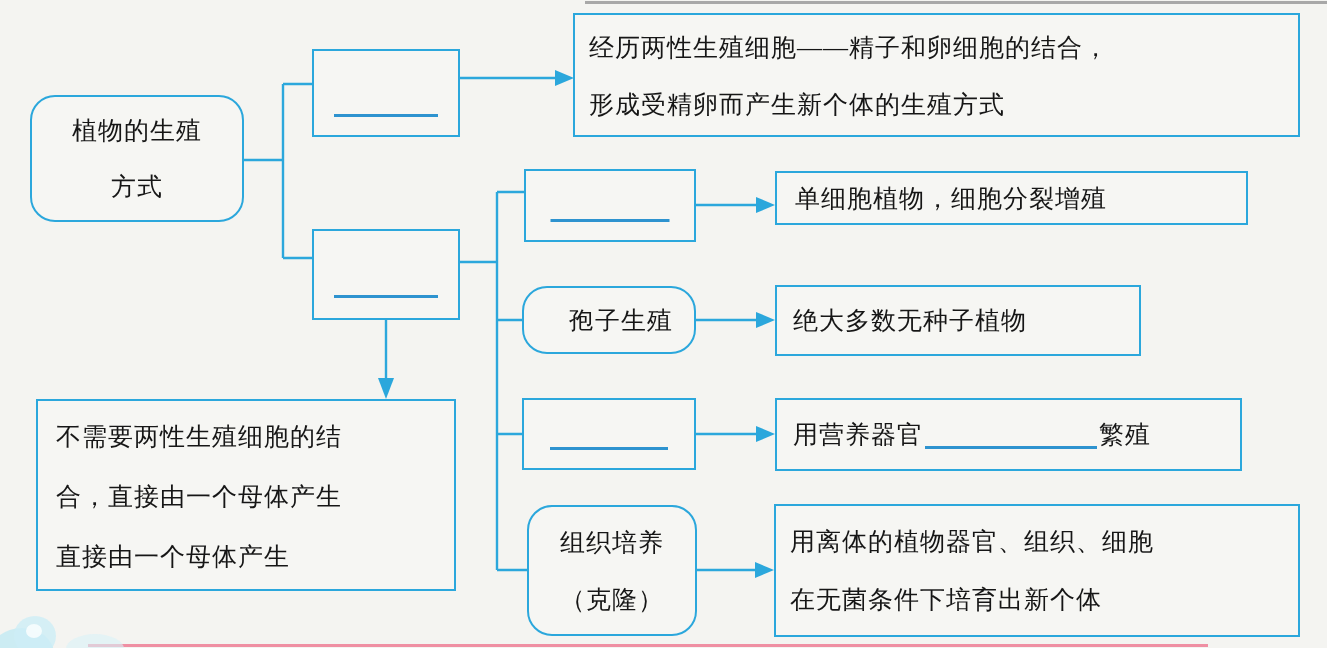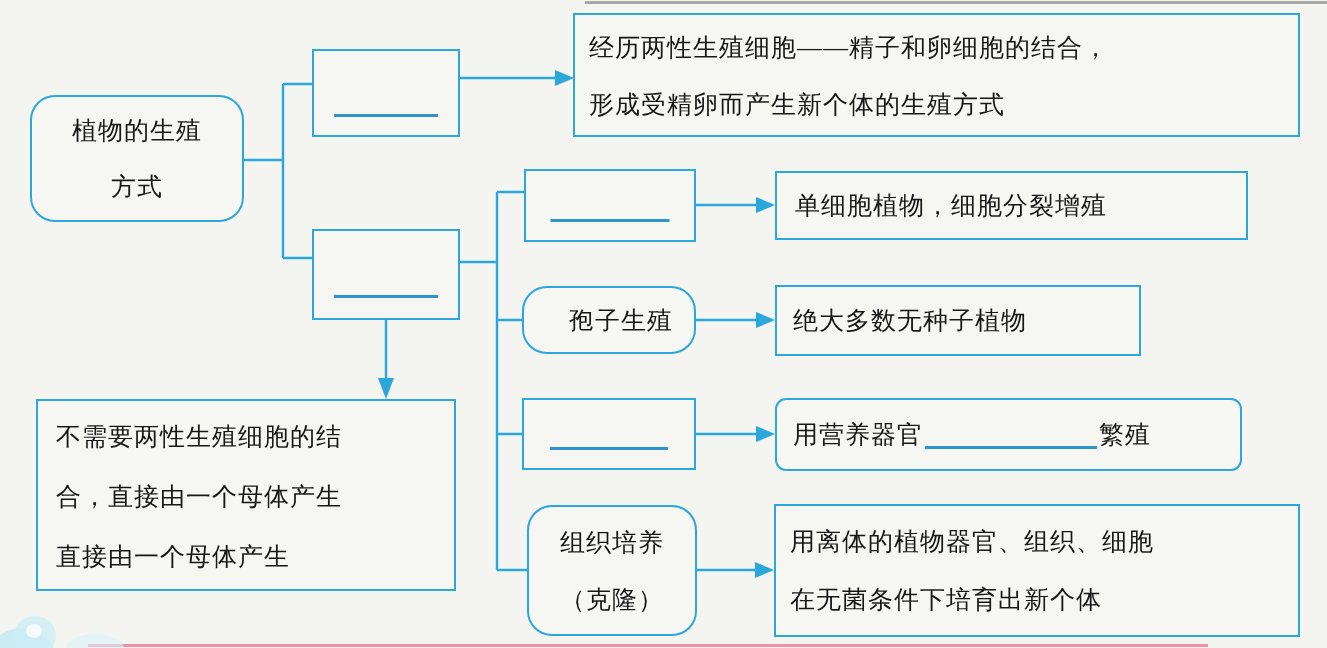--- a/index.html
+++ b/index.html
@@ -87,35 +87,35 @@
 
   <div class="box" style="left:36px;top:399px;width:420px;height:192px;padding:6px 18px 0;line-height:60px;">
     <div class="line">不需要两性生殖细胞的结</div>
     <div class="line">合，直接由一个母体产生</div>
     <div class="line">直接由一个母体产生</div>
   </div>
 
   <div class="box" style="left:524px;top:169px;width:172px;height:73px;">
     <span class="blank-line" style="bottom:18px;width:119px;"></span>
   </div>
-  <div class="box flex-row" style="left:775px;top:171px;width:473px;height:69px;padding-left:18px;">
+  <div class="box flex-row" style="left:775px;top:171px;width:473px;height:54px;padding-left:18px;">
     <span class="line">单细胞植物，细胞分裂增殖</span>
   </div>
 
   <div class="box center-lines" style="left:522px;top:286px;width:174px;height:68px;padding-left:24px;">
     <span class="line">孢子生殖</span>
   </div>
   <div class="box flex-row" style="left:775px;top:285px;width:366px;height:71px;padding-left:16px;text-align:right;">
     <span class="line">绝大多数无种子植物</span>
   </div>
 
   <div class="box" style="left:522px;top:398px;width:174px;height:72px;">
     <span class="blank-line" style="bottom:18px;width:118px;"></span>
   </div>
-  <div class="box flex-row" style="left:775px;top:398px;width:467px;height:73px;padding-left:16px;border-radius:11px;">
+  <div class="box flex-row" style="left:775px;top:398px;width:467px;height:73px;padding-left:16px;">
     <span class="line">用营养器官</span>
     <span class="inline-blank"></span>
     <span class="line">繁殖</span>
   </div>
 
   <div class="box center-lines" style="left:527px;top:505px;width:170px;height:131px;line-height:57px;">
     <div class="line">组织培养</div>
     <div class="line">（克隆）</div>
   </div>
   <div class="box" style="left:774px;top:504px;width:526px;height:133px;padding:7px 14px 0;line-height:58px;">

